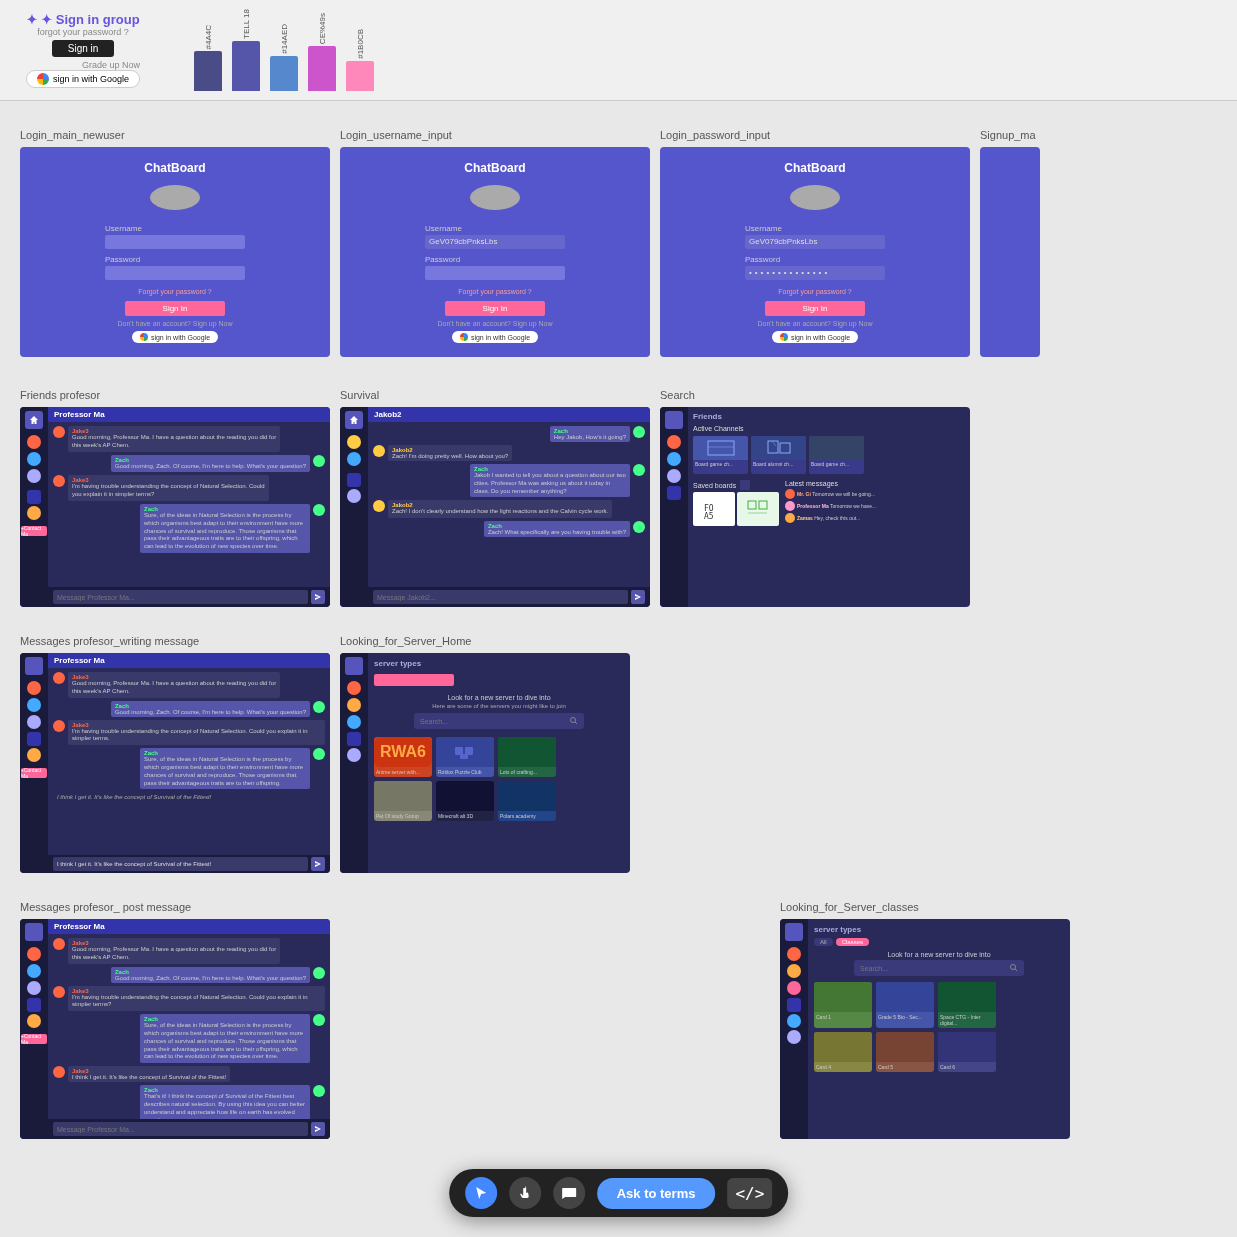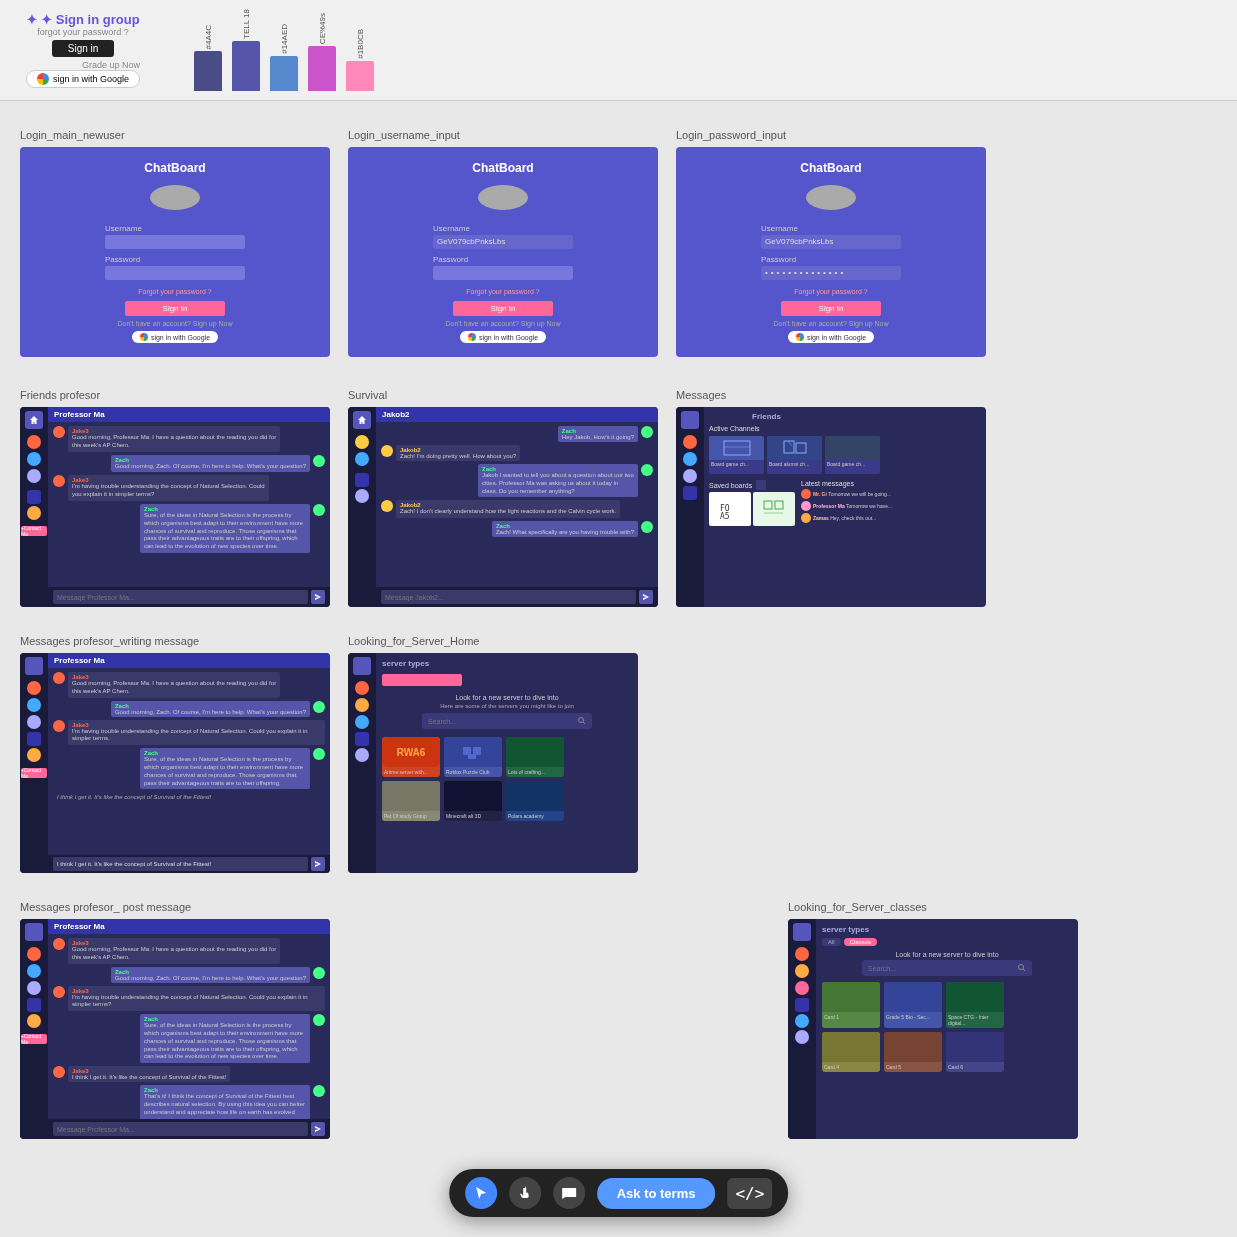--- a/index.html
+++ b/index.html
@@ -246,21 +246,21 @@
     }
     .toolbar-code-icon {
       color: #fff;
       font-size: 16px;
       font-family: monospace;
       cursor: pointer;
       padding: 6px 8px;
     }
 
     
-    .row { display: flex; gap: 18px; align-items: flex-start; }
+    .row { display: flex; gap: 10px; align-items: flex-start; }
 
     
     .signup-partial {
       background: #5555cc;
       width: 60px;
       height: 210px;
       border-radius: 4px;
       overflow: hidden;
     }
   </style>
@@ -373,20 +373,24 @@
         <div class="login-forgot" style="margin-left:0;align-self:center;">Forgot your password ?</div>
         <button class="login-signin-btn">Sign In</button>
         <div class="login-signup-text">Don't have an account? Sign up Now</div>
         <div class="login-google-btn">
           <div class="login-google-circle"></div>
           <span>sign in with Google</span>
         </div>
       </div>
     </div>
 
+    <div>
+      <div class="section-label">Signup_ma</div>
+      <div class="signup-partial"></div>
+    </div>
   </div>
 
 
   <div class="row" style="margin-bottom:16px;">
 
     <div>
       <div class="section-label">Friends profesor</div>
       <div style="display:flex;width:310px;height:200px;background:#2a2a5a;border-radius:4px;overflow:hidden;">
 
         <div style="width:28px;background:#1a1a3a;display:flex;flex-direction:column;align-items:center;padding:4px 2px;">
@@ -510,31 +514,31 @@
               <svg width="8" height="8" viewBox="0 0 8 8">
                   <path d="M1 1l6 3-6 3V5l4-1-4-1V1z" fill="#fff"></path>
                 </svg>
             </div>
           </div>
         </div>
       </div>
     </div>
 
     <div>
-      <div class="section-label">Messages</div>
+      <div class="section-label">Search</div>
       <div style="display:flex;width:310px;height:200px;background:#2a2a5a;border-radius:4px;overflow:hidden;">
         <div style="width:28px;background:#1a1a3a;display:flex;flex-direction:column;align-items:center;padding:4px 2px;">
           <div style="width:18px;height:18px;background:#5555bb;border-radius:3px;margin-bottom:6px;"></div>
           <div style="width:14px;height:14px;background:#ff6644;border-radius:50%;margin-bottom:3px;"></div>
           <div style="width:14px;height:14px;background:#44aaff;border-radius:50%;margin-bottom:3px;"></div>
           <div style="width:14px;height:14px;background:#aaaaff;border-radius:50%;margin-bottom:3px;"></div>
           <div style="width:14px;height:14px;background:#3333aa;border-radius:3px;margin-bottom:2px;"></div>
         </div>
         <div style="flex:1;padding:5px;">
-          <div style="color:#aaaadd;font-size:8px;font-weight:bold;margin-bottom:4px;margin-left:43px;">Friends</div>
+          <div style="color:#aaaadd;font-size:8px;font-weight:bold;margin-bottom:4px;">Friends</div>
           <div style="color:#ddd;font-size:7px;margin-bottom:4px;">Active Channels</div>
           <div style="display:flex;gap:3px;margin-bottom:6px;">
             <div style="background:#3a3a8a;border-radius:2px;width:55px;height:38px;overflow:hidden;">
               <div style="background:#4455aa;width:100%;height:24px;display:flex;align-items:center;justify-content:center;">
                 <svg width="30" height="18" viewBox="0 0 30 18">
                   <rect x="2" y="2" width="26" height="14" fill="none" stroke="#88aaff" stroke-width="1"></rect>
                   <line x1="2" y1="8" x2="28" y2="8" stroke="#88aaff" stroke-width="0.5"></line>
                 </svg>
               </div>
               <div style="font-size:5px;color:#ccc;padding:1px 2px;">Board game ch...</div>
@@ -674,21 +678,21 @@
           <div style="color:#aaa;font-size:6px;text-align:center;margin-bottom:4px;">Here are some of the servers you might like to join</div>
           <div style="display:flex;background:#3a3a7a;border-radius:3px;width:170px;height:16px;align-items:center;padding:0 6px;margin:0 auto 8px;">
             <input type="text" style="flex: 1 1 0%; background: transparent; border: none; color: rgb(170, 170, 170); font-size: 7px;" placeholder="Search...">
             <svg width="8" height="8" viewBox="0 0 8 8">
                 <circle cx="3" cy="3" r="2.5" fill="none" stroke="#888" stroke-width="1"></circle>
                 <line x1="5" y1="5" x2="7" y2="7" stroke="#888" stroke-width="1"></line>
               </svg>
           </div>
           <div style="display:grid;grid-template-columns:repeat(3,58px);gap:4px;">
             <div style="background:#cc4422;border-radius:3px;overflow:hidden;width:58px;">
-              <div style="width:100%;height:30px;background:#cc3311;display:flex;align-items:center;justify-content:center;font-size:10px;font-weight:bold;color:#ffaa44;border-radius:6px;">RWA6</div>
+              <div style="width:100%;height:30px;background:#cc3311;display:flex;align-items:center;justify-content:center;font-size:16px;font-weight:bold;color:#ffaa44;border-radius:6px;">RWA6</div>
               <div style="font-size:5px;color:#ccc;padding:2px;">Anime server with...</div>
             </div>
             <div style="background:#4455aa;border-radius:3px;overflow:hidden;width:58px;">
               <div style="width:100%;height:30px;background:#334499;display:flex;align-items:center;justify-content:center;">
                 <svg width="30" height="20" viewBox="0 0 30 20">
                   <rect x="5" y="5" width="8" height="8" fill="#5566cc" rx="1"></rect>
                   <rect x="15" y="5" width="8" height="8" fill="#5566cc" rx="1"></rect>
                   <rect x="10" y="12" width="8" height="5" fill="#5566cc" rx="1"></rect>
                 </svg>
               </div>

